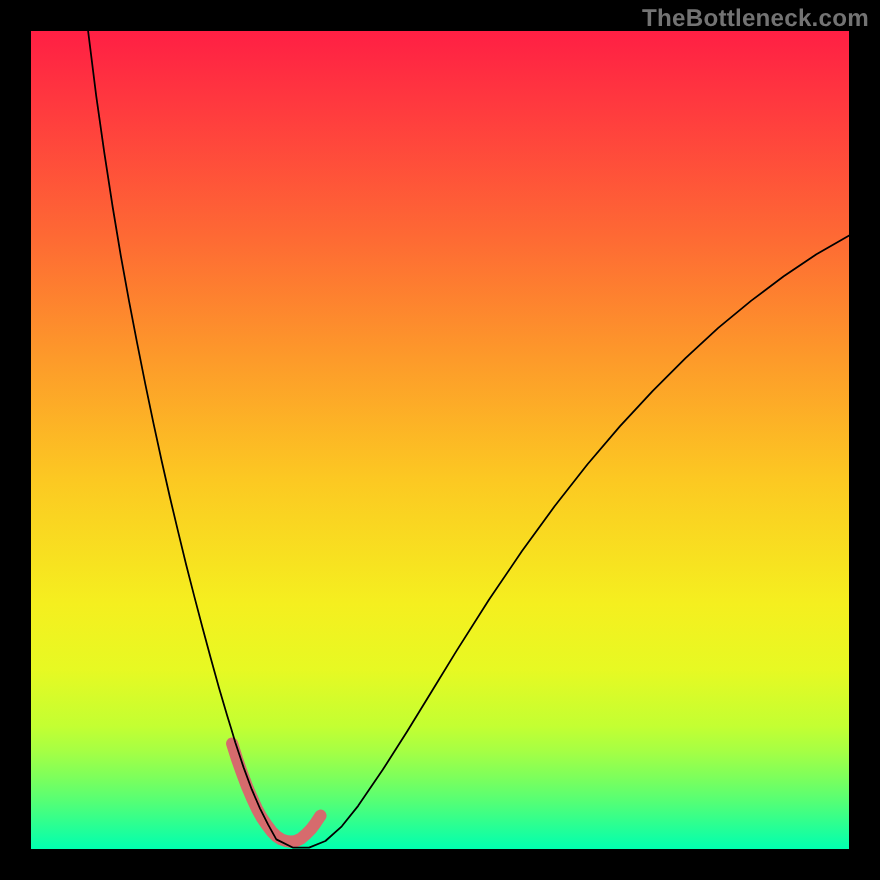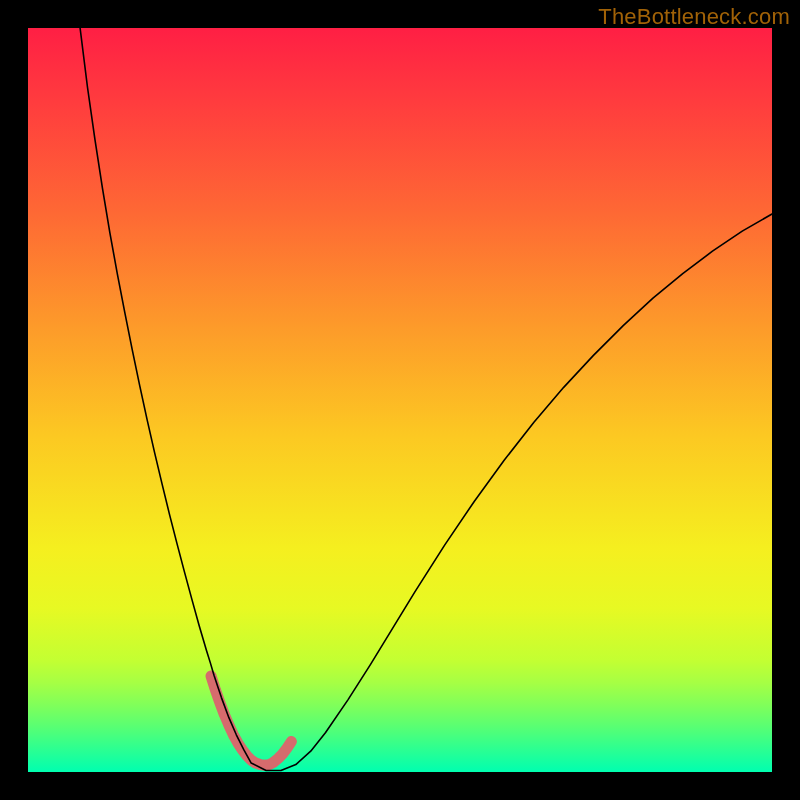--- a/index.html
+++ b/index.html
@@ -25,22 +25,22 @@
     width: 744px;
     height: 744px;
     overflow: hidden;
   }
   .watermark {
     position: absolute;
     top: 4px;
     right: 10px;
     font-family: Arial, "Helvetica Neue", Helvetica, sans-serif;
     font-size: 22px;
-    font-weight: 400;
-    color: #a16207;
+    font-weight: 700;
+    color: #737373;
     letter-spacing: 0.2px;
     user-select: none;
     text-align: center;
   }
 </style>
 </head>
 <body>
 
 <div class="frame">
   <div class="plot-area">

